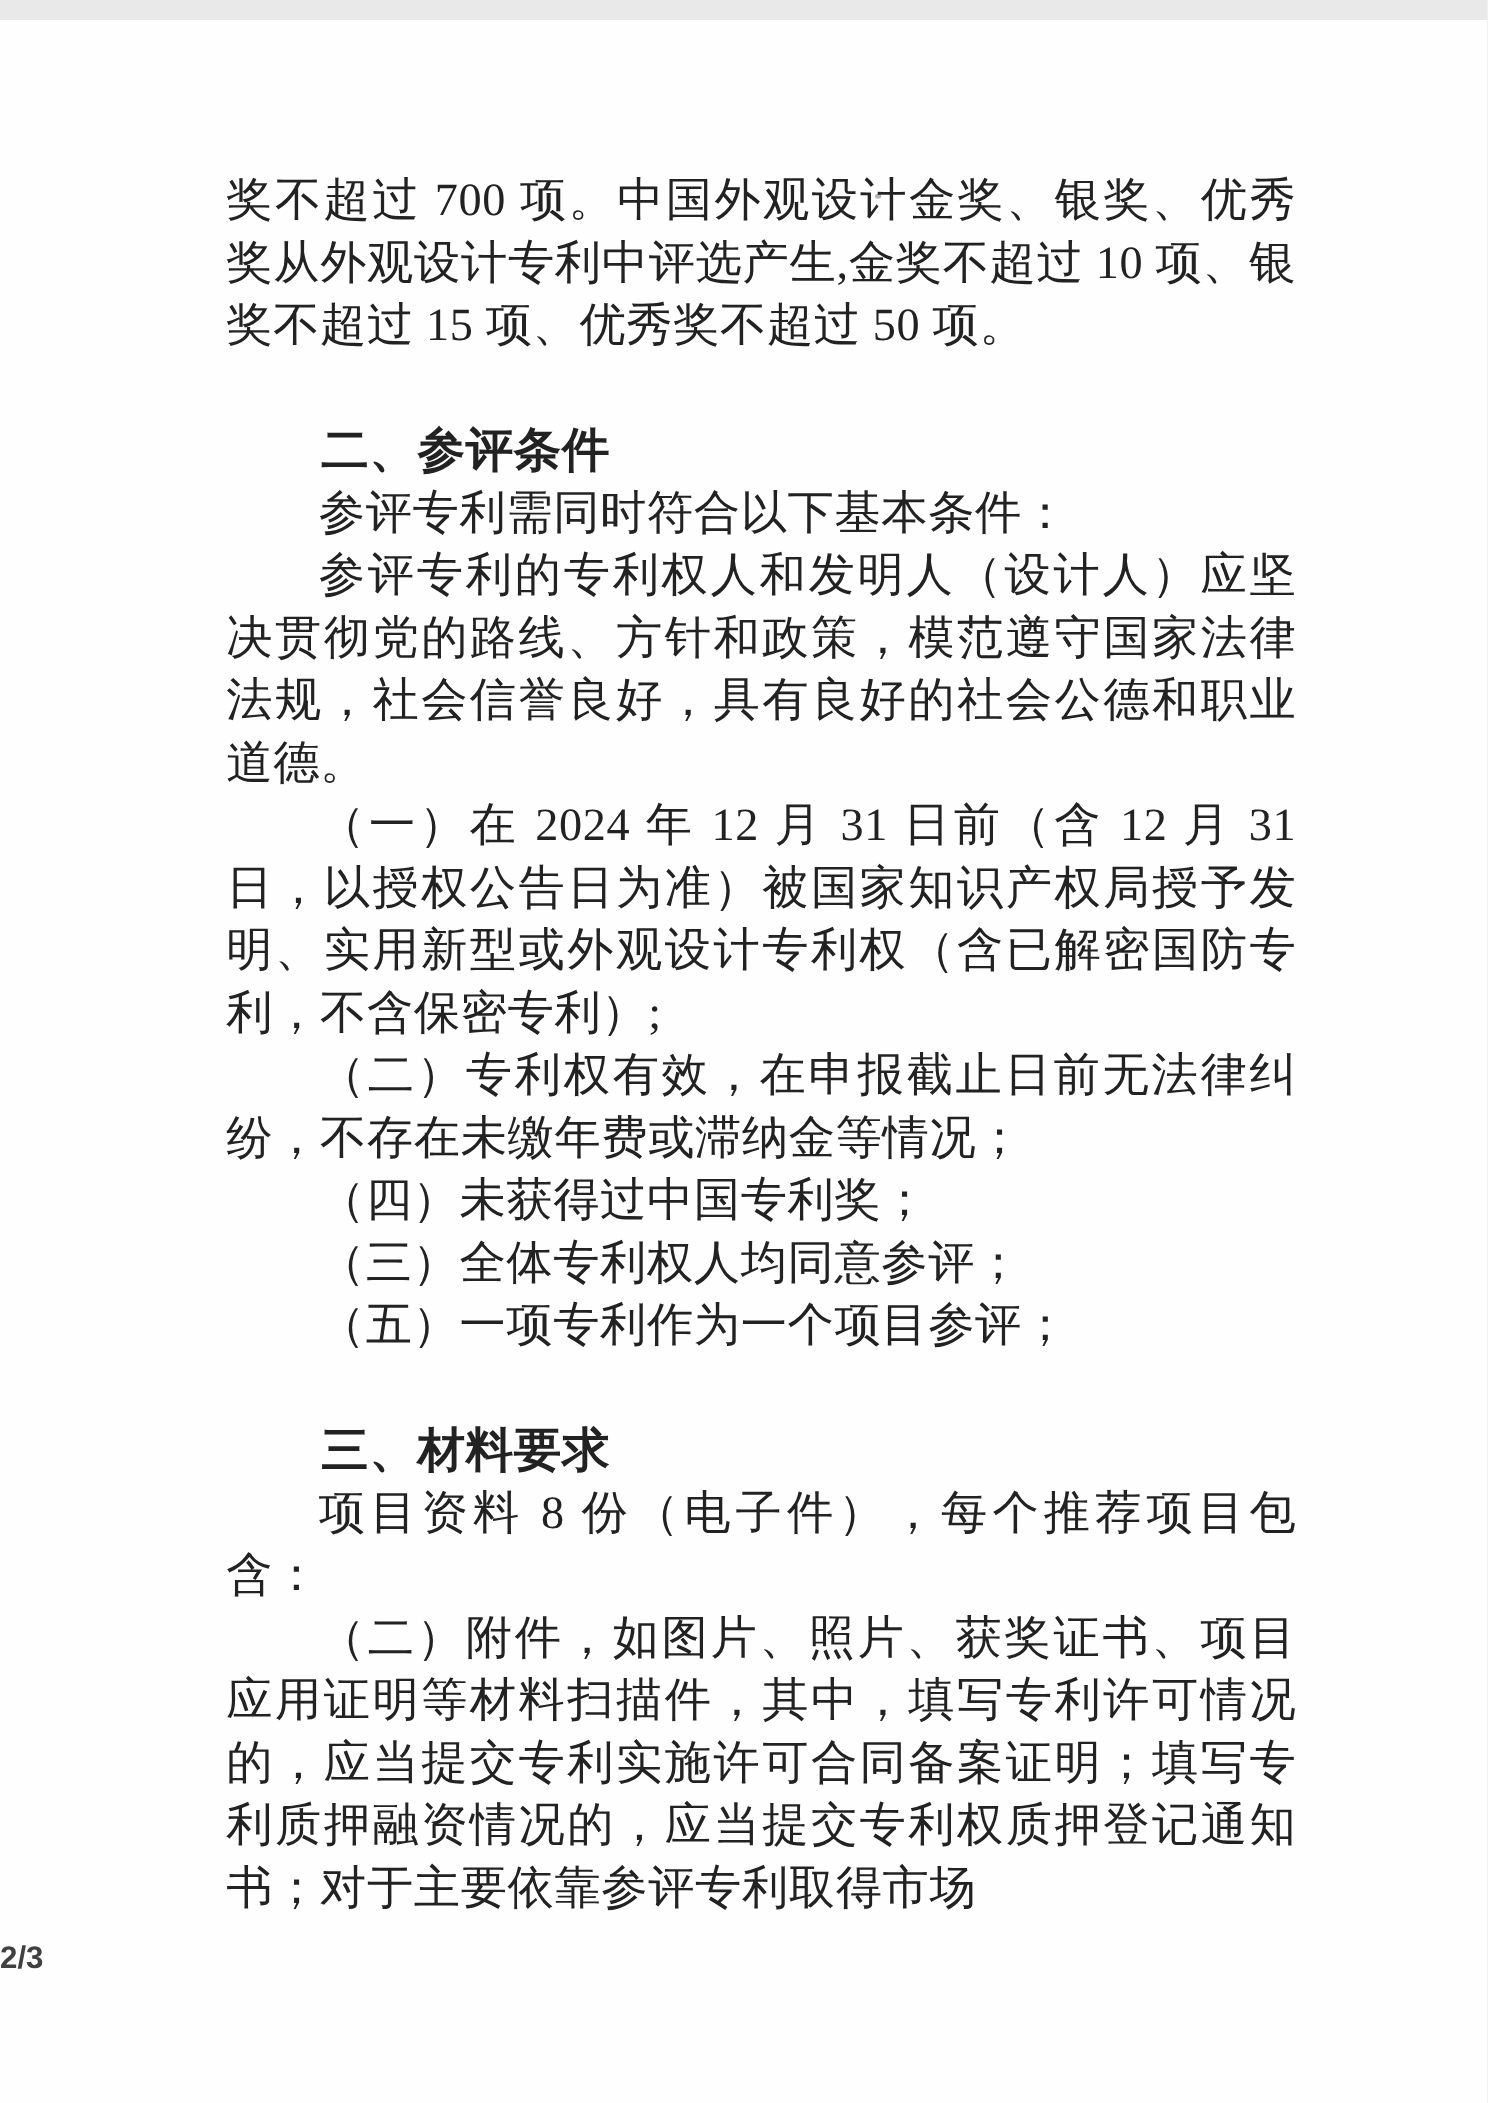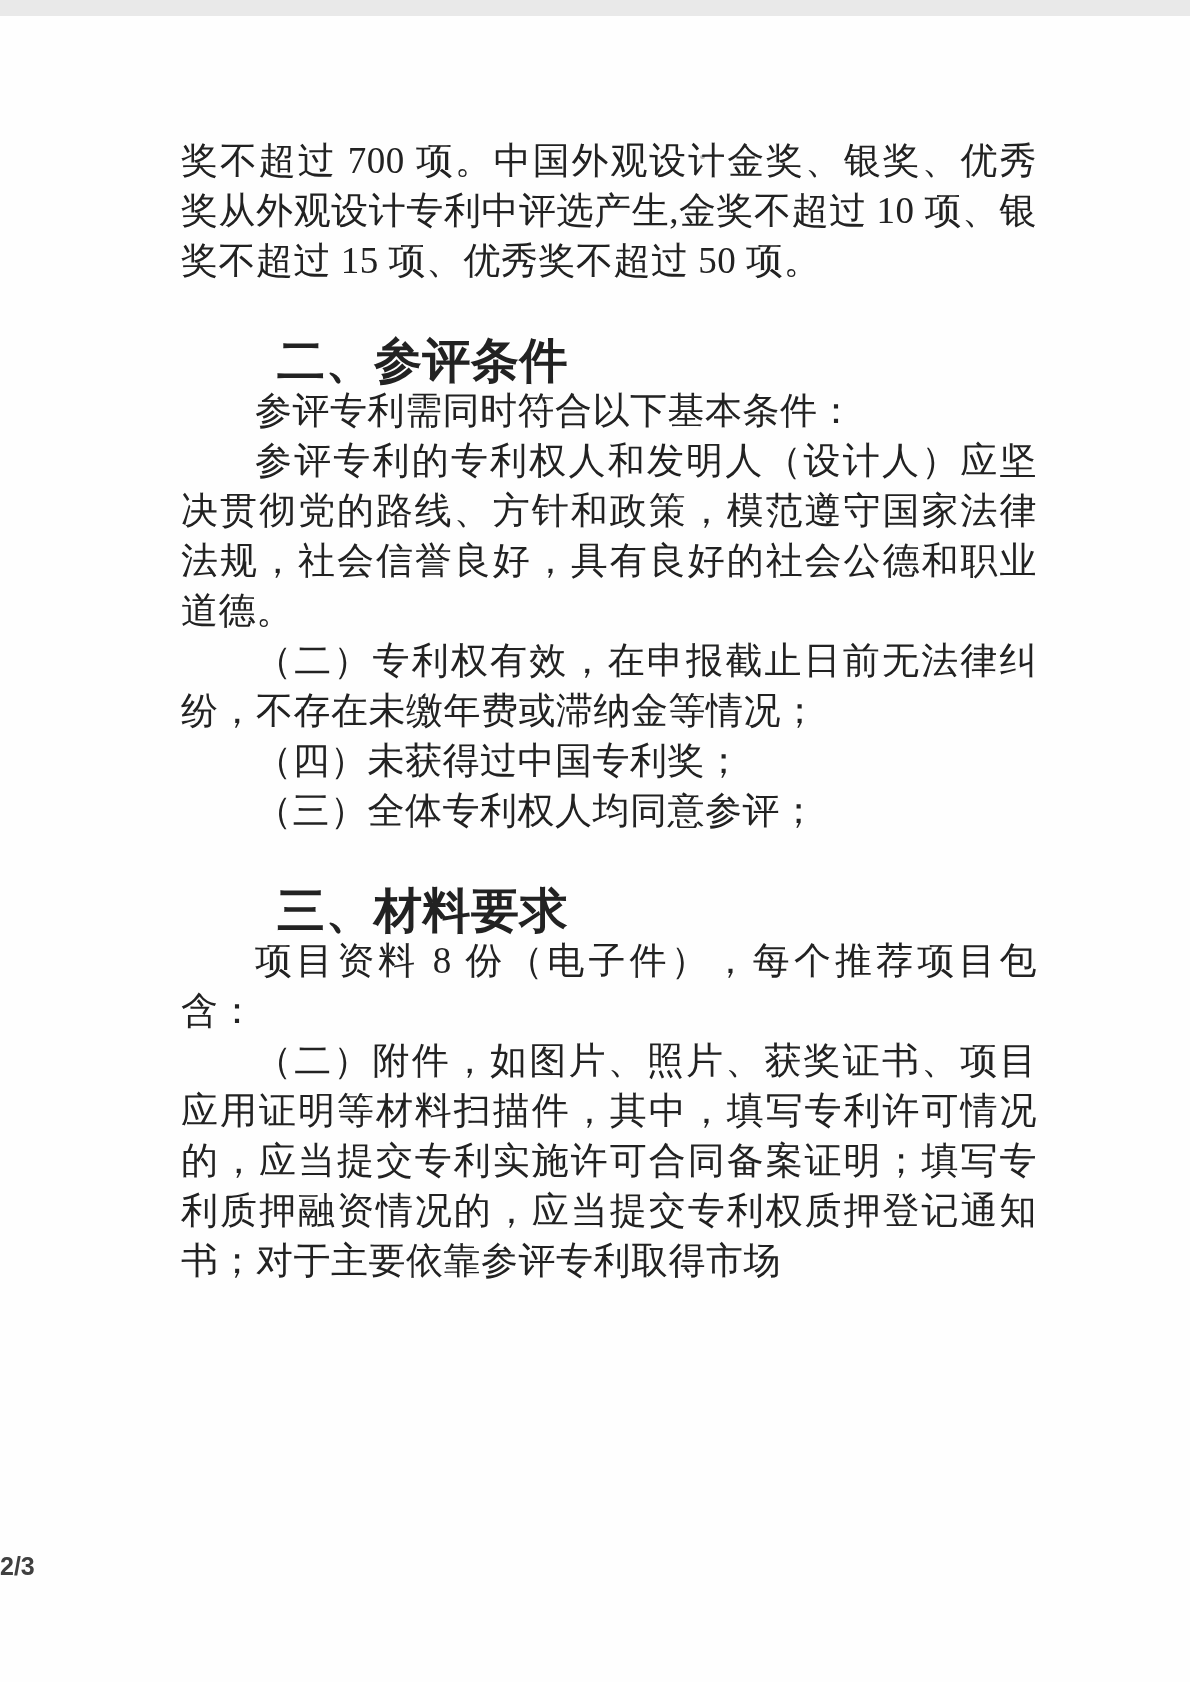--- a/index.html
+++ b/index.html
@@ -32,21 +32,21 @@
     padding: 0;
     text-indent: 2em;
   }
   .content p.continuation {
     text-indent: 0;
   }
   .content h2.heading {
     margin: 50px 0 0 0;
     padding: 0;
     text-indent: 2em;
-    font-size: 48px;
+    font-size: 38px;
     line-height: 50px;
     font-weight: 700;
     font-family: "Liberation Sans", "DejaVu Sans", sans-serif;
     text-align: left;
   }
   .footer {
     position: absolute;
     top: 1536px;
     left: 0;
     width: 100%;
@@ -73,23 +73,25 @@
 
 <div class="page">
 
   <div class="speck"></div>
 
   <div class="content">
     <p class="continuation">奖不超过 700 项。中国外观设计金奖、银奖、优秀奖从外观设计专利中评选产生,金奖不超过 10 项、银奖不超过 15 项、优秀奖不超过 50 项。</p>
     <h2 class="heading">二、参评条件</h2>
     <p>参评专利需同时符合以下基本条件：</p>
     <p>参评专利的专利权人和发明人（设计人）应坚决贯彻党的路线、方针和政策，模范遵守国家法律法规，社会信誉良好，具有良好的社会公德和职业道德。</p>
+    <p>（一）在 2024 年 12 月 31 日前（含 12 月 31 日，以授权公告日为准）被国家知识产权局授予发明、实用新型或外观设计专利权（含已解密国防专利，不含保密专利）;</p>
     <p>（二）专利权有效，在申报截止日前无法律纠纷，不存在未缴年费或滞纳金等情况；</p>
     <p>（四）未获得过中国专利奖；</p>
     <p>（三）全体专利权人均同意参评；</p>
+    <p>（五）一项专利作为一个项目参评；</p>
     <h2 class="heading">三、材料要求</h2>
     <p>项目资料 8 份（电子件），每个推荐项目包含：</p>
     <p>（二）附件，如图片、照片、获奖证书、项目应用证明等材料扫描件，其中，填写专利许可情况的，应当提交专利实施许可合同备案证明；填写专利质押融资情况的，应当提交专利权质押登记通知书；对于主要依靠参评专利取得市场</p>
   </div>
 
   <div class="footer">2/3</div>
 
 </div>
 
 </body></html>

